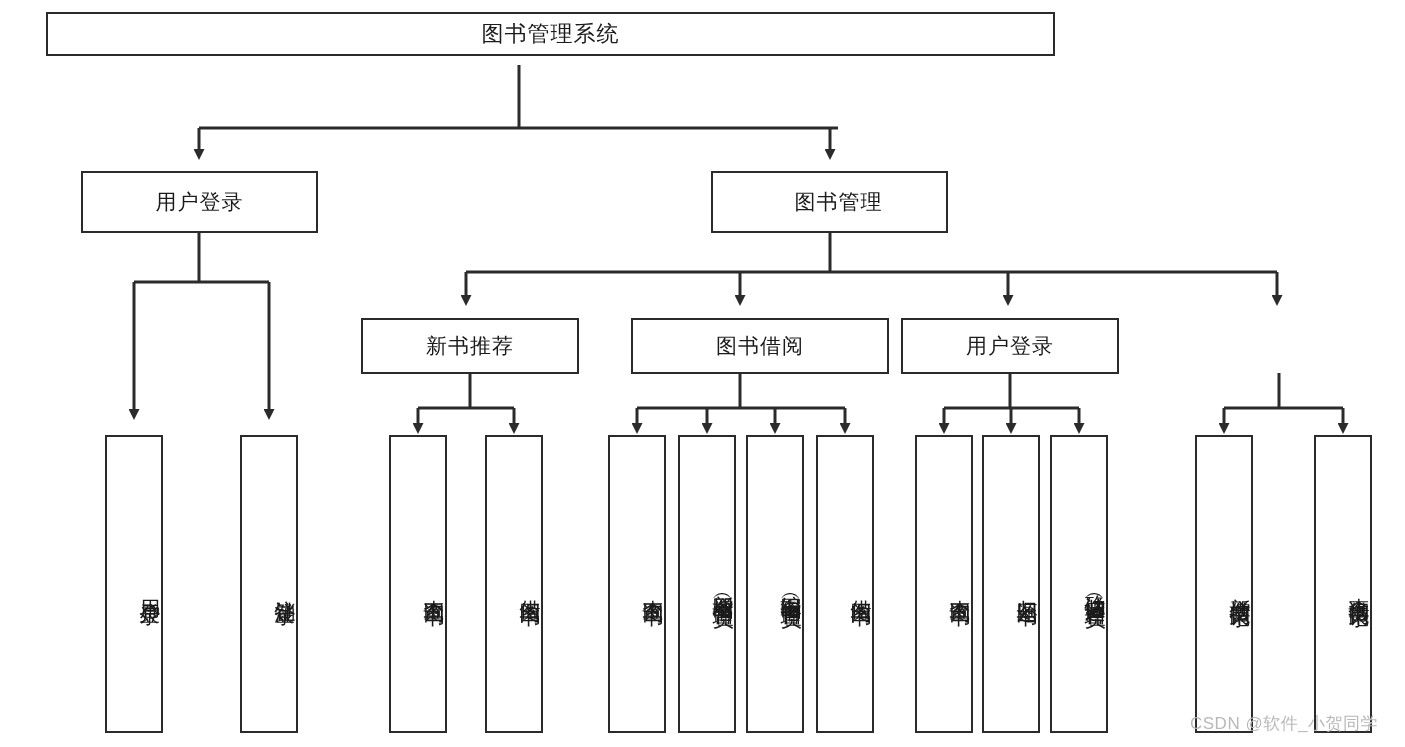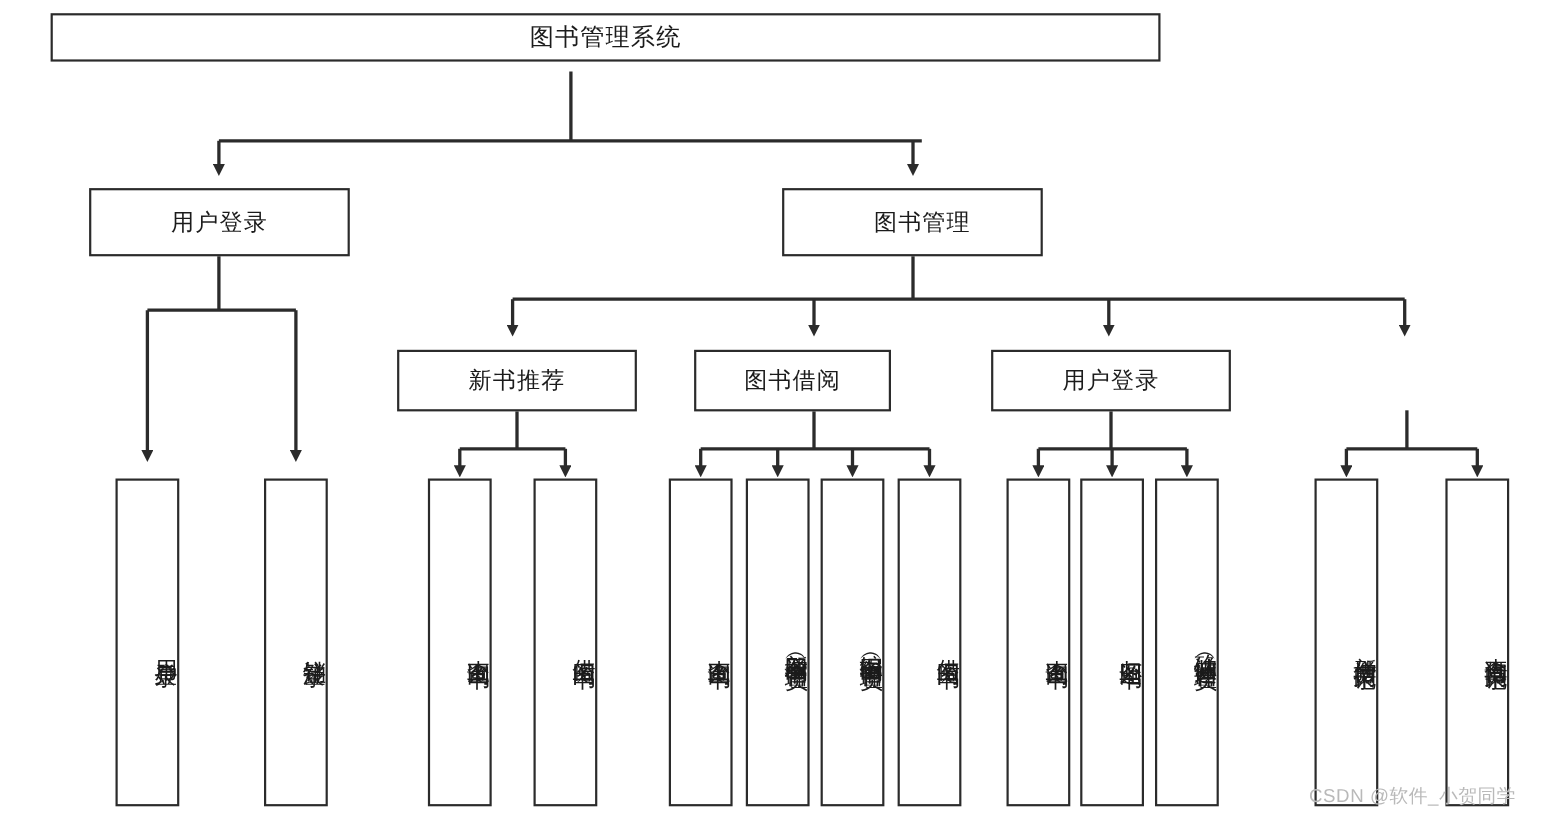--- a/index.html
+++ b/index.html
@@ -128,21 +128,21 @@
   <div class="node h" style="left:81px; top:171px; width:237px; height:62px;">
     <span>用户登录</span>
   </div>
   <div class="node h" style="left:711px; top:171px; width:237px; height:62px;padding-left:18px;">
     <span>图书管理</span>
   </div>
 
   <div class="node h" style="left:361px; top:318px; width:218px; height:56px;">
     <span>新书推荐</span>
   </div>
-  <div class="node h" style="left:631px; top:318px; width:179px; height:56px;">
+  <div class="node h" style="left:631px; top:318px; width:258px; height:56px;">
     <span>图书借阅</span>
   </div>
   <div class="node h" style="left:901px; top:318px; width:218px; height:56px;">
     <span>用户登录</span>
   </div>
 
   <div class="node v" style="left:105px; top:435px; width:58px; height:298px;">
     <span>用户登录</span>
   </div>
   <div class="node v" style="left:240px; top:435px; width:58px; height:298px;">

